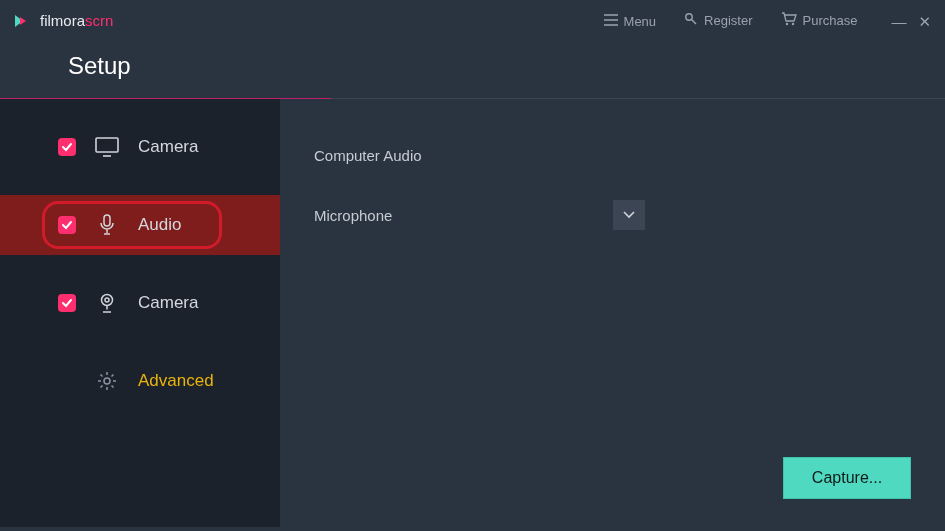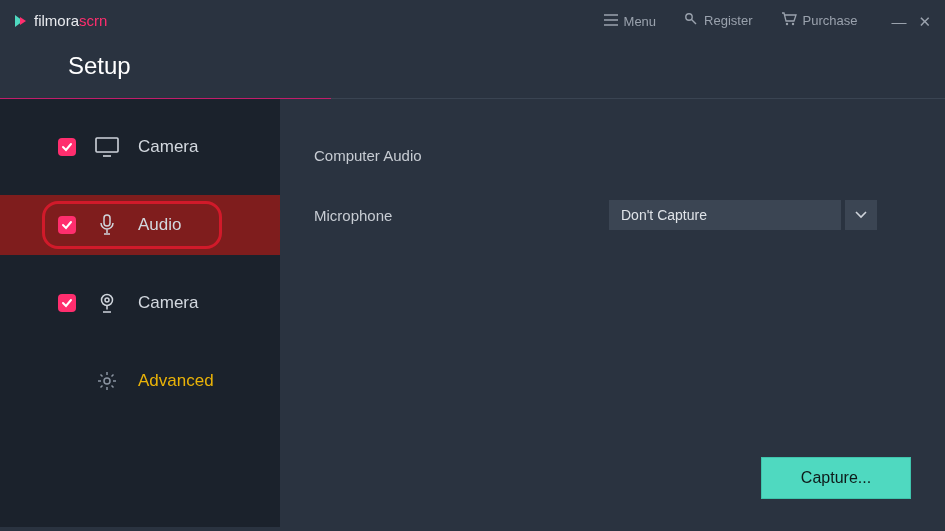--- a/index.html
+++ b/index.html
@@ -16,21 +16,21 @@
     height: 40px;
     display: flex;
     align-items: center;
     justify-content: space-between;
     padding: 0 14px 0 12px;
     background: #2a3340;
   }
   .brand {
     display: flex;
     align-items: flex-end;
-    gap: 6px;
+    gap: 12px;
     font-size: 15px;
     font-weight: 500;
     color: #e9ebef;
   }
   .brand-mark {
     display: flex;
     align-items: center;
   }
   .brand-highlight { color: #ff2e6e; }
   .title-actions {
@@ -158,21 +158,21 @@
     margin-left: 4px;
     display: flex;
     align-items: center;
     justify-content: center;
     cursor: pointer;
   }
   .capture-btn {
     position: absolute;
     right: 34px;
     bottom: 28px;
-    width: 150px;
+    width: 128px;
     height: 42px;
     background: #4fd9c0;
     color: #0e1b1a;
     font-size: 16px;
     font-weight: 500;
     display: flex;
     align-items: center;
     justify-content: center;
     cursor: pointer;
     border: 1px solid #3fc4ac;
@@ -304,21 +304,20 @@
 
   <div class="main">
 
     <div class="row">
       <div class="row-label">Computer Audio</div>
     </div>
 
     <div class="row">
       <div class="row-label">Microphone</div>
       <div class="select">
-        <div class="select-value">Don't Capture</div>
         <div class="select-btn">
           <svg width="12" height="8" viewBox="0 0 12 8">
               <path d="M1 1l5 5 5-5" fill="none" stroke="#cfd4db" stroke-width="1.6"></path>
             </svg>
         </div>
       </div>
     </div>
 
     <div class="capture-btn">Capture...</div>
 

